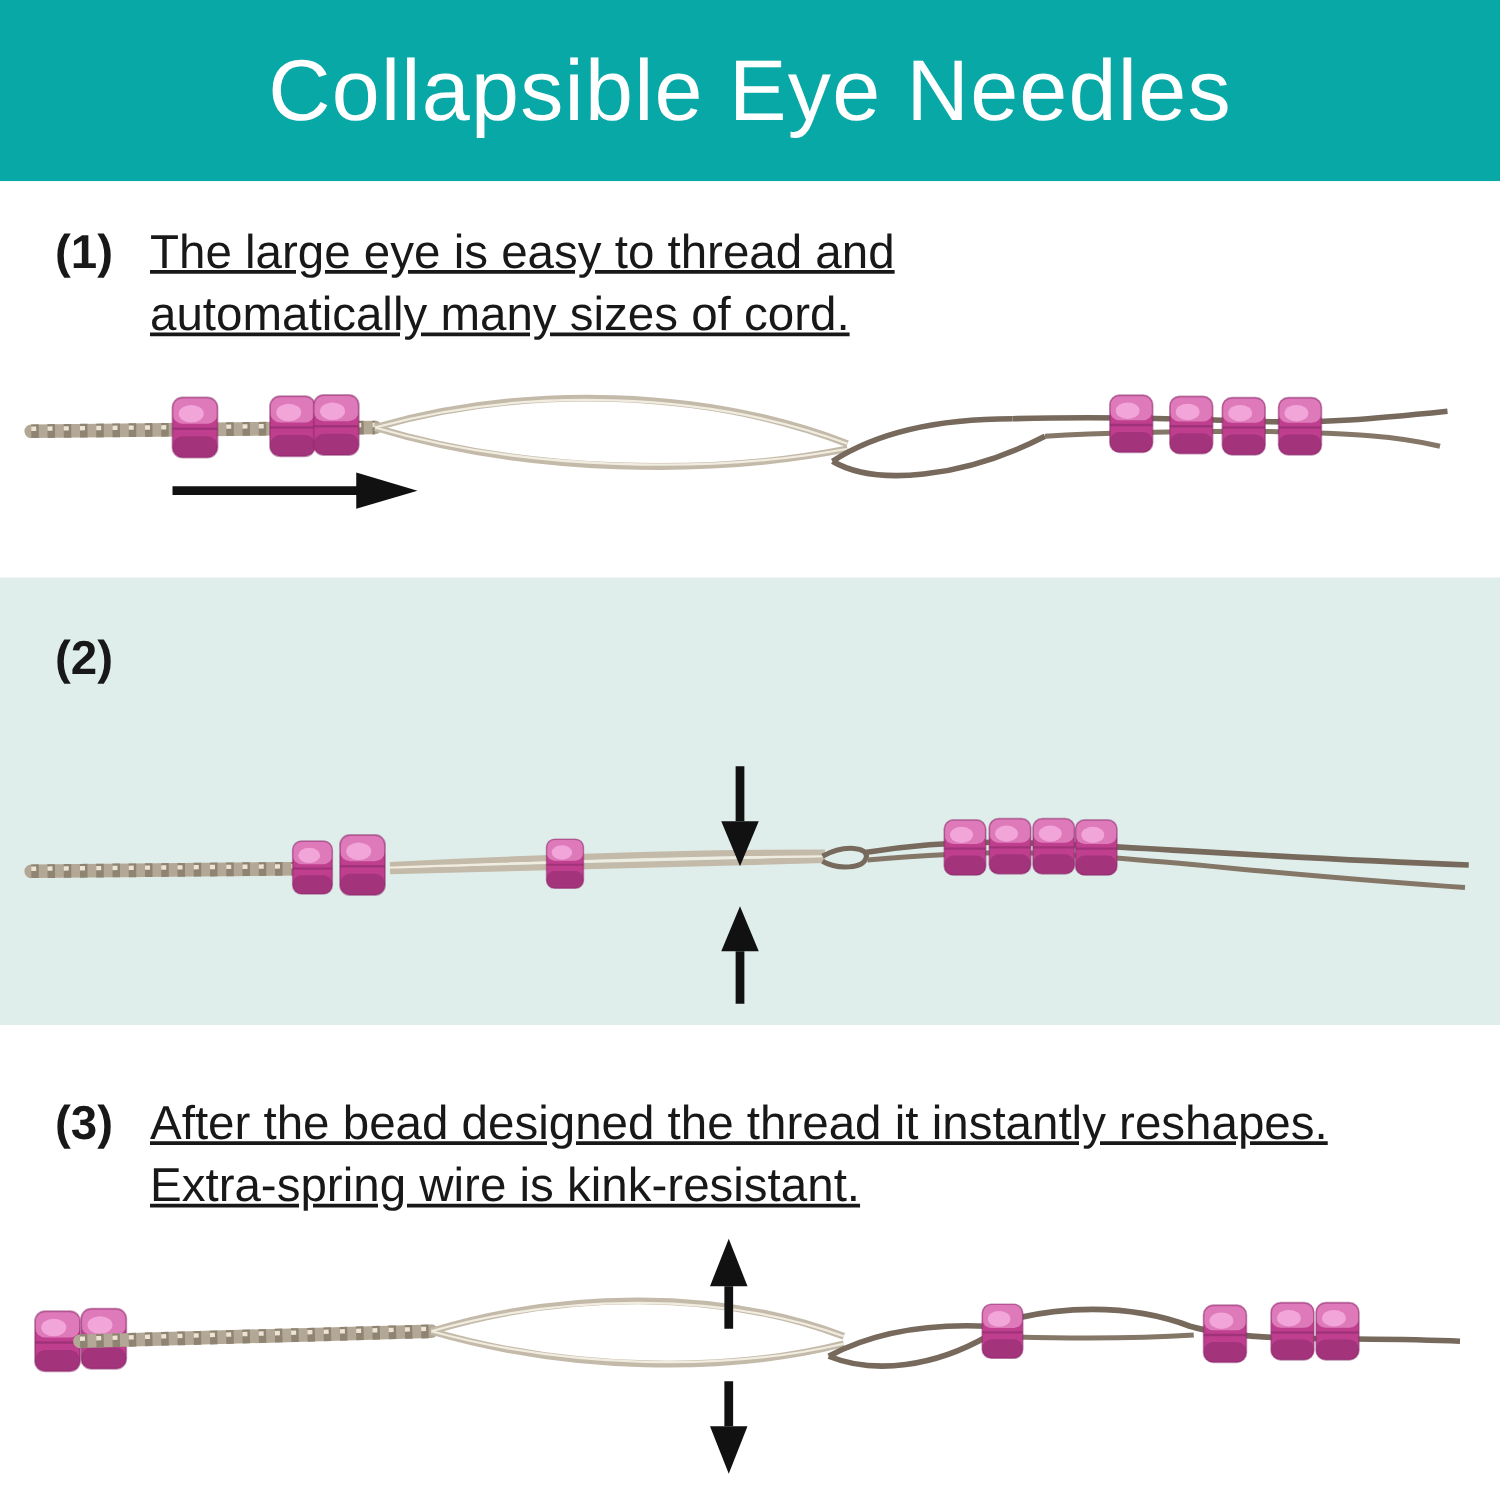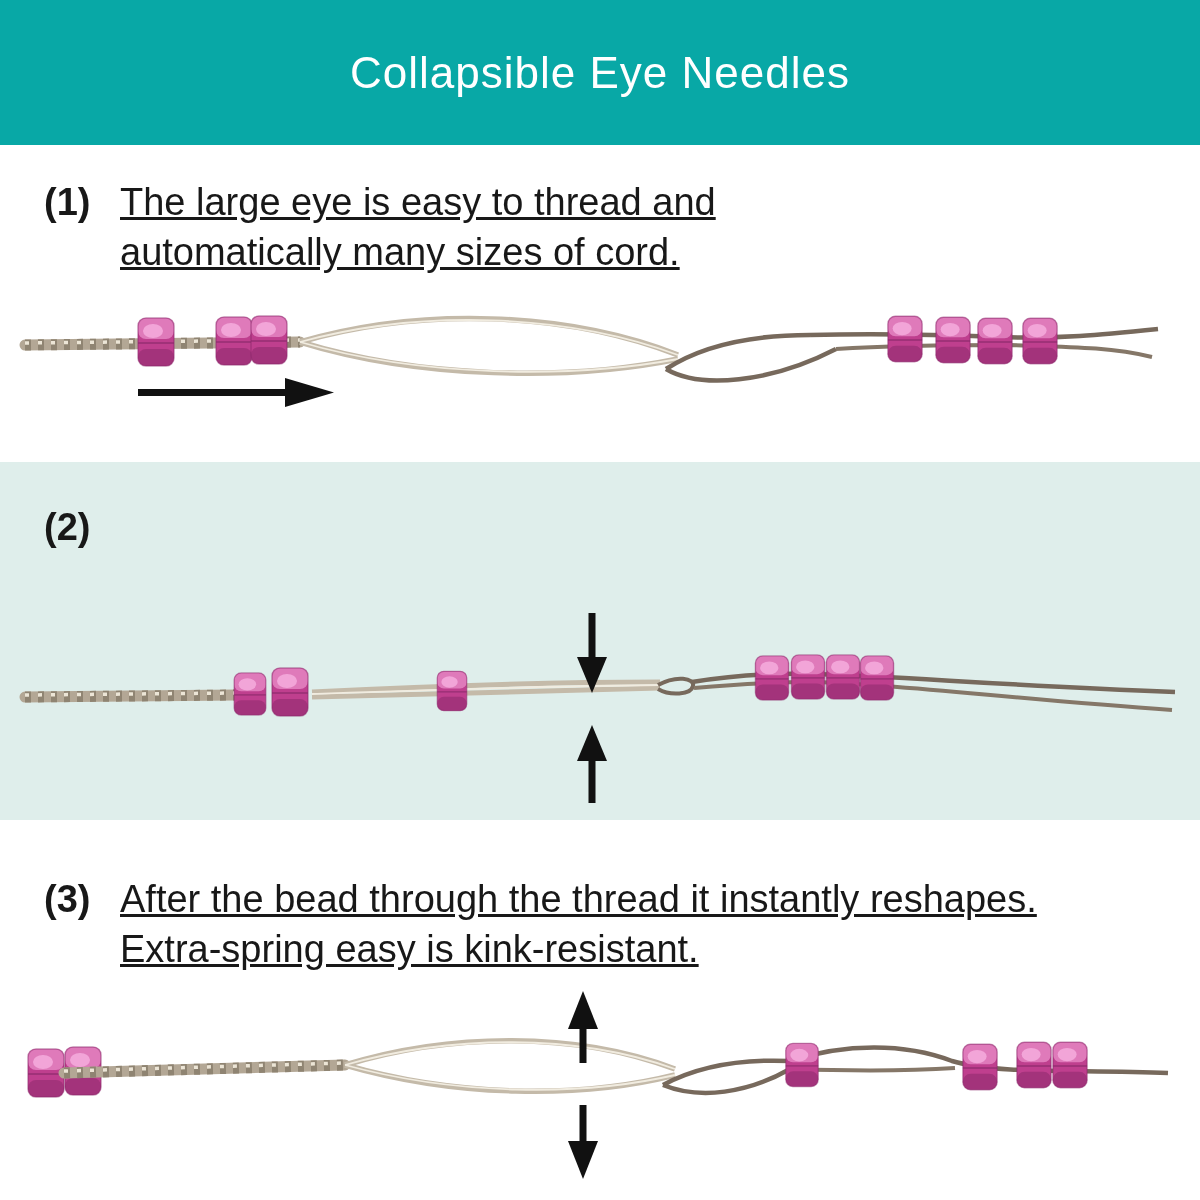--- a/index.html
+++ b/index.html
@@ -5,21 +5,21 @@
   html,body{margin:0;padding:0;background:#ffffff;}
   .page{
     position:relative;width:1200px;height:1200px;overflow:hidden;
     background:#ffffff;font-family:"Liberation Sans",sans-serif;
   }
   .header{
     position:absolute;top:0;left:0;width:1200px;height:145px;
     background:#08a8a6;display:flex;align-items:center;justify-content:center;
   }
   .title{
-    color:#ffffff;font-size:44px;font-weight:400;letter-spacing:1px;line-height:1;
+    color:#ffffff;font-size:69px;font-weight:400;letter-spacing:1px;line-height:1;
   }
   .section{position:absolute;left:0;width:1200px;}
   .section-1{top:145px;height:317px;background:#ffffff;}
   .section-2{top:462px;height:358px;background:#dfeeeb;}
   .section-3{top:820px;height:380px;background:#ffffff;}
   .step-text{
     position:absolute;left:44px;display:flex;color:#181818;
     font-size:38px;line-height:50px;font-weight:400;
   }
   .section-1 .step-text{top:32px;}
@@ -160,22 +160,22 @@
         <polygon points="577,156 607,156 592,120"></polygon>
         <rect x="588.5" y="156" width="7" height="42"></rect>
       </g>
     </svg>
   </div>
 
   <div class="section section-3">
     <div class="step-text">
       <span class="step-num">(3)</span>
       <span class="step-lines">
-        <span>After the bead through the thread it instantly reshapes.</span><br>
-        <span>Extra-spring easy is kink-resistant.</span>
+        <span>After the bead designed the thread it instantly reshapes.</span><br>
+        <span>Extra-spring wire is kink-resistant.</span>
       </span>
     </div>
 
     <svg class="illus illus-3" width="1200" height="220" viewBox="0 0 1200 220">
       <defs>
         <g id="bead-3">
           <rect x="-18" y="-24" width="36" height="48" rx="8" fill="#bf3f8e"></rect>
           <rect x="-18" y="-24" width="36" height="21" rx="8" fill="#e78ac6" opacity="0.8"></rect>
           <ellipse cx="-3" cy="-11" rx="10" ry="7" fill="#f4aadb" opacity="0.9"></ellipse>
           <rect x="-18" y="7" width="36" height="17" rx="8" fill="#8c2a6c" opacity="0.55"></rect>

